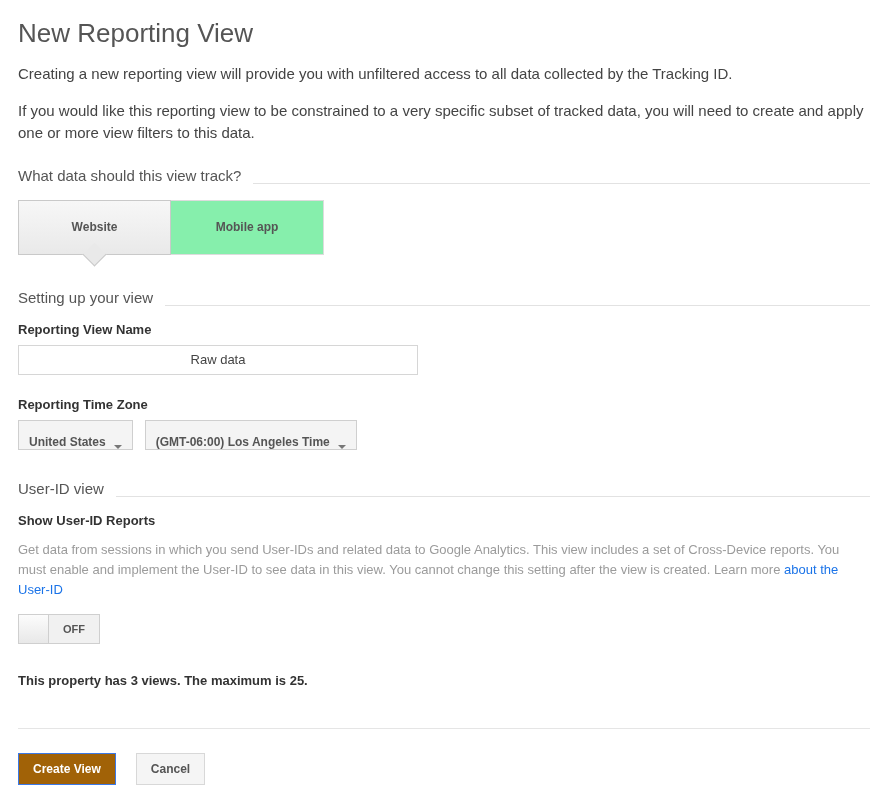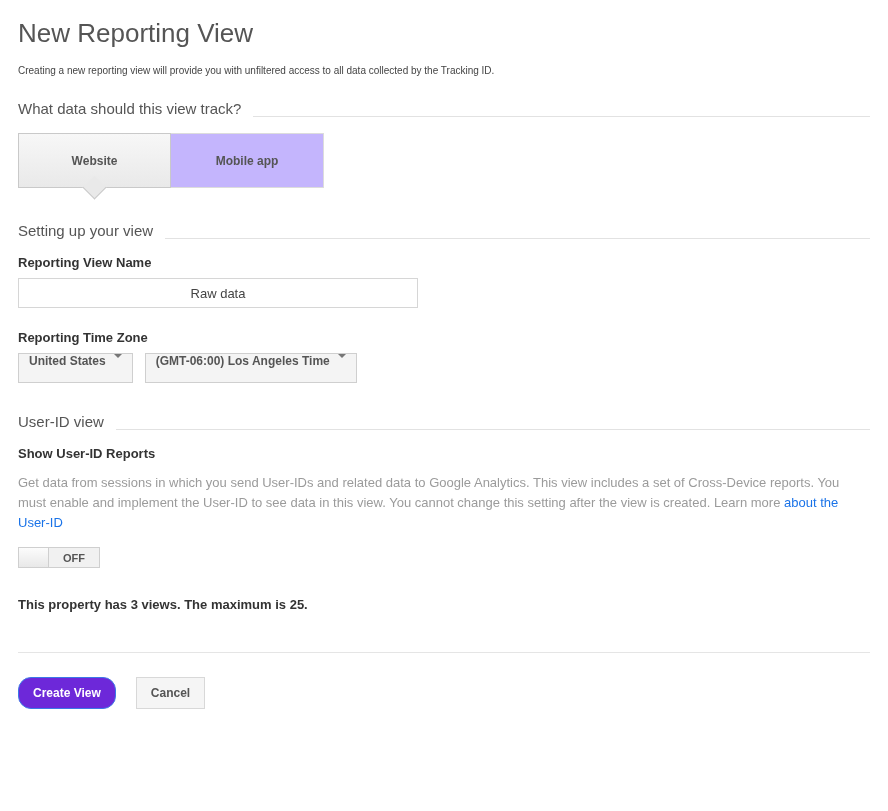--- a/index.html
+++ b/index.html
@@ -10,21 +10,21 @@
     padding: 18px 18px 30px 18px;
     width: 888px;
   }
   h1 {
     font-size: 26px;
     font-weight: 400;
     color: #555;
     margin-bottom: 14px;
   }
   .intro p {
-    font-size: 10px;
+    font-size: 15px;
     color: #444;
     line-height: 1.5;
     margin-bottom: 14px;
   }
   .section-heading {
     display: flex;
     align-items: flex-end;
     margin-top: 22px;
     margin-bottom: 16px;
   }
@@ -47,21 +47,21 @@
   .tab {
     width: 153px;
     height: 55px;
     display: flex;
     align-items: center;
     justify-content: center;
     font-size: 12px;
     font-weight: 700;
     color: #555;
     border: 1px solid #dcdcdc;
-    background: #c4b5fd;
+    background: #86efac;
     cursor: pointer;
     position: relative;
   }
   .tab.active {
     background: linear-gradient(#f7f7f7, #e9e9e9);
     border-color: #c9c9c9;
   }
   .tab + .tab { border-left: none; }
   .tab.active::after {
     content: "";
@@ -93,21 +93,21 @@
     outline: none;
     margin-bottom: 22px;
     text-align: center;
   }
   .dropdown-row { display: flex; gap: 12px; margin-bottom: 10px;}
   .dropdown {
     height: 30px;
     border: 1px solid #cfcfcf;
     background: #f4f4f4;
     display: inline-flex;
-    align-items: flex-start;
+    align-items: flex-end;
     padding: 0 10px;
     font-size: 12px;
     font-weight: 700;
     color: #555;
     cursor: pointer;
     gap: 8px;
   }
   .caret {
     width: 0; height: 0;
     border-left: 4px solid transparent;
@@ -118,21 +118,21 @@
   .uid-desc {
     font-size: 13px;
     color: #9b9b9b;
     line-height: 1.55;
     margin-bottom: 14px;
     margin-top: 12px;
   }
   .uid-desc a { color: #1a73e8; text-decoration: none; }
   .toggle {
     display: inline-flex;
-    height: 21px;
+    height: 30px;
     border: 1px solid #cfcfcf;
     cursor: pointer;
   }
   .toggle .knob {
     width: 30px;
     background: linear-gradient(#fcfcfc,#e8e8e8);
     border-right: 1px solid #cfcfcf;
   }
   .toggle .state {
     width: 50px;
@@ -157,41 +157,41 @@
   .btn {
     height: 32px;
     padding: 0 14px;
     font-size: 12px;
     font-weight: 700;
     border: 1px solid transparent;
     cursor: pointer;
     display:inline-flex; align-items:center; justify-content:center;
   }
   .btn-primary {
-    background: #6d28d9;
+    background: #a16207;
     color: #fff;
     border-color: #3b78e7;
-    border-radius: 13px;
   }
   .btn-secondary {
     background: #f5f5f5;
     color: #555;
     border-color: #d8d8d8;
     text-align: right;
   }
 </style>
 </head>
 <body>
 
 
 
 <h1>New Reporting View</h1>
 
 <div class="intro">
   <p>Creating a new reporting view will provide you with unfiltered access to all data collected by the Tracking ID.</p>
+  <p>If you would like this reporting view to be constrained to a very specific subset of tracked data, you will need to create and apply one or more view filters to this data.</p>
 </div>
 
 
 <div class="section-heading">
   <span>What data should this view track?</span>
   <div class="rule"></div>
 </div>
 
 <div class="tabs">
   <div class="tab active">

